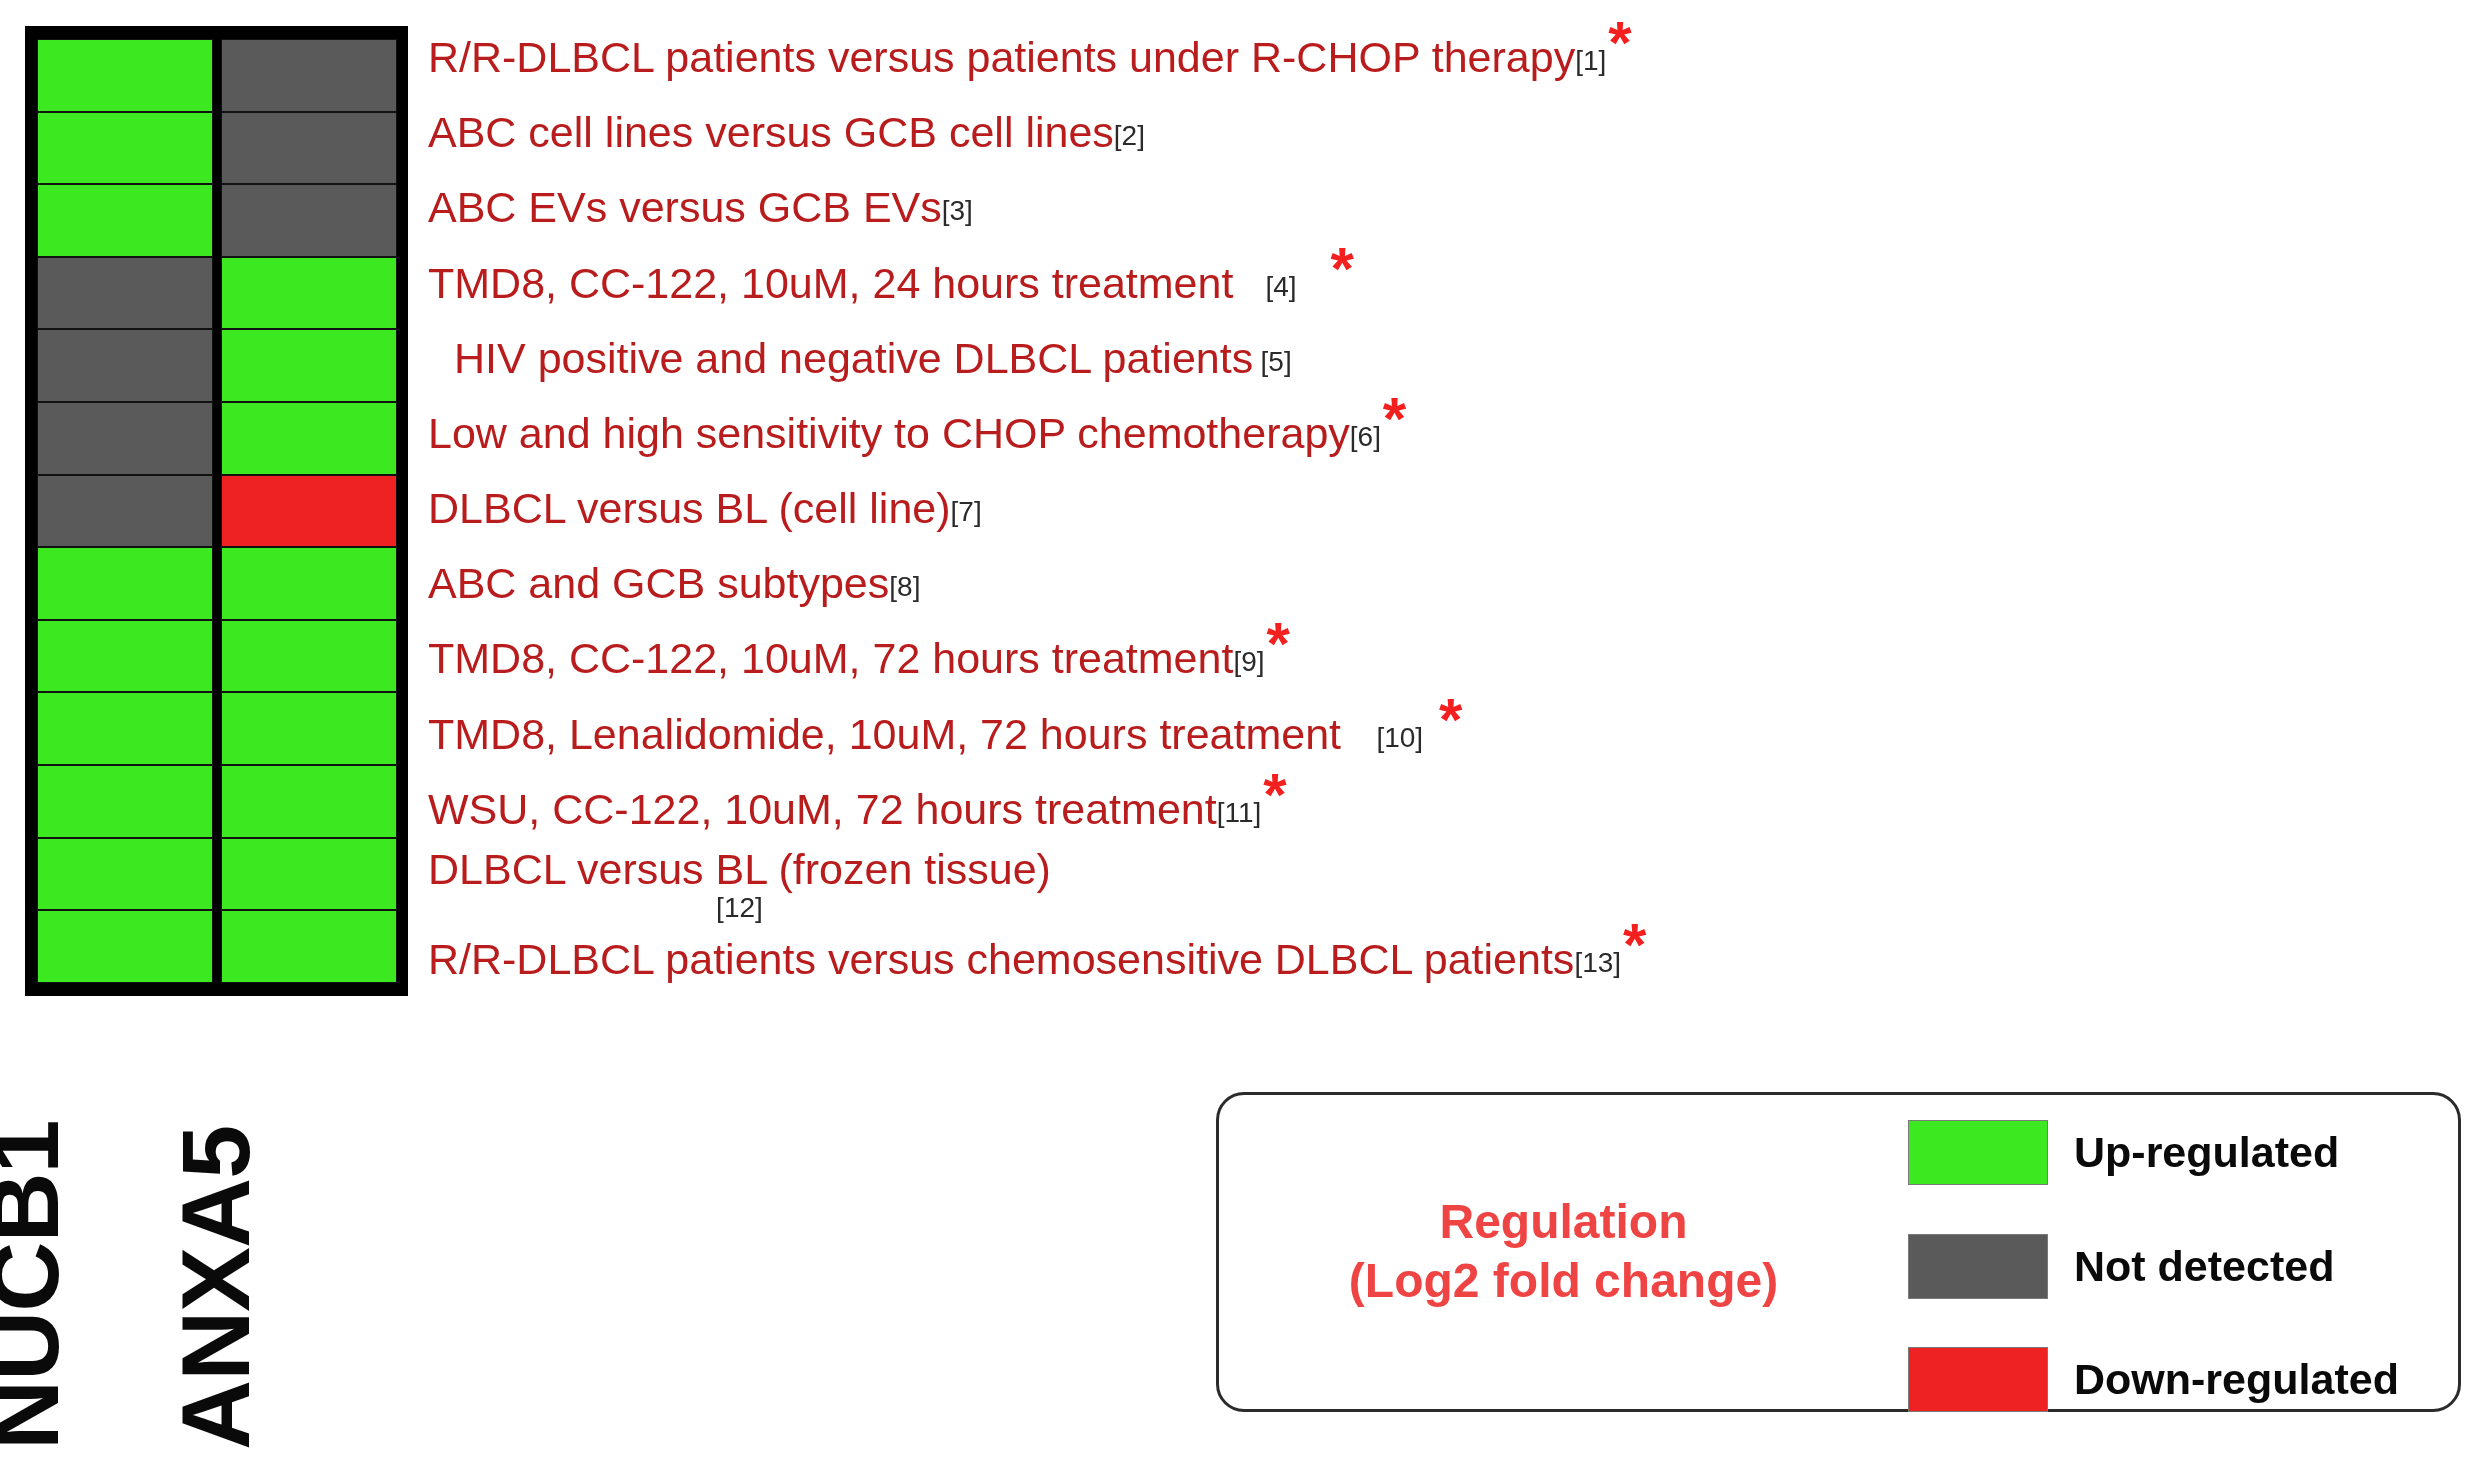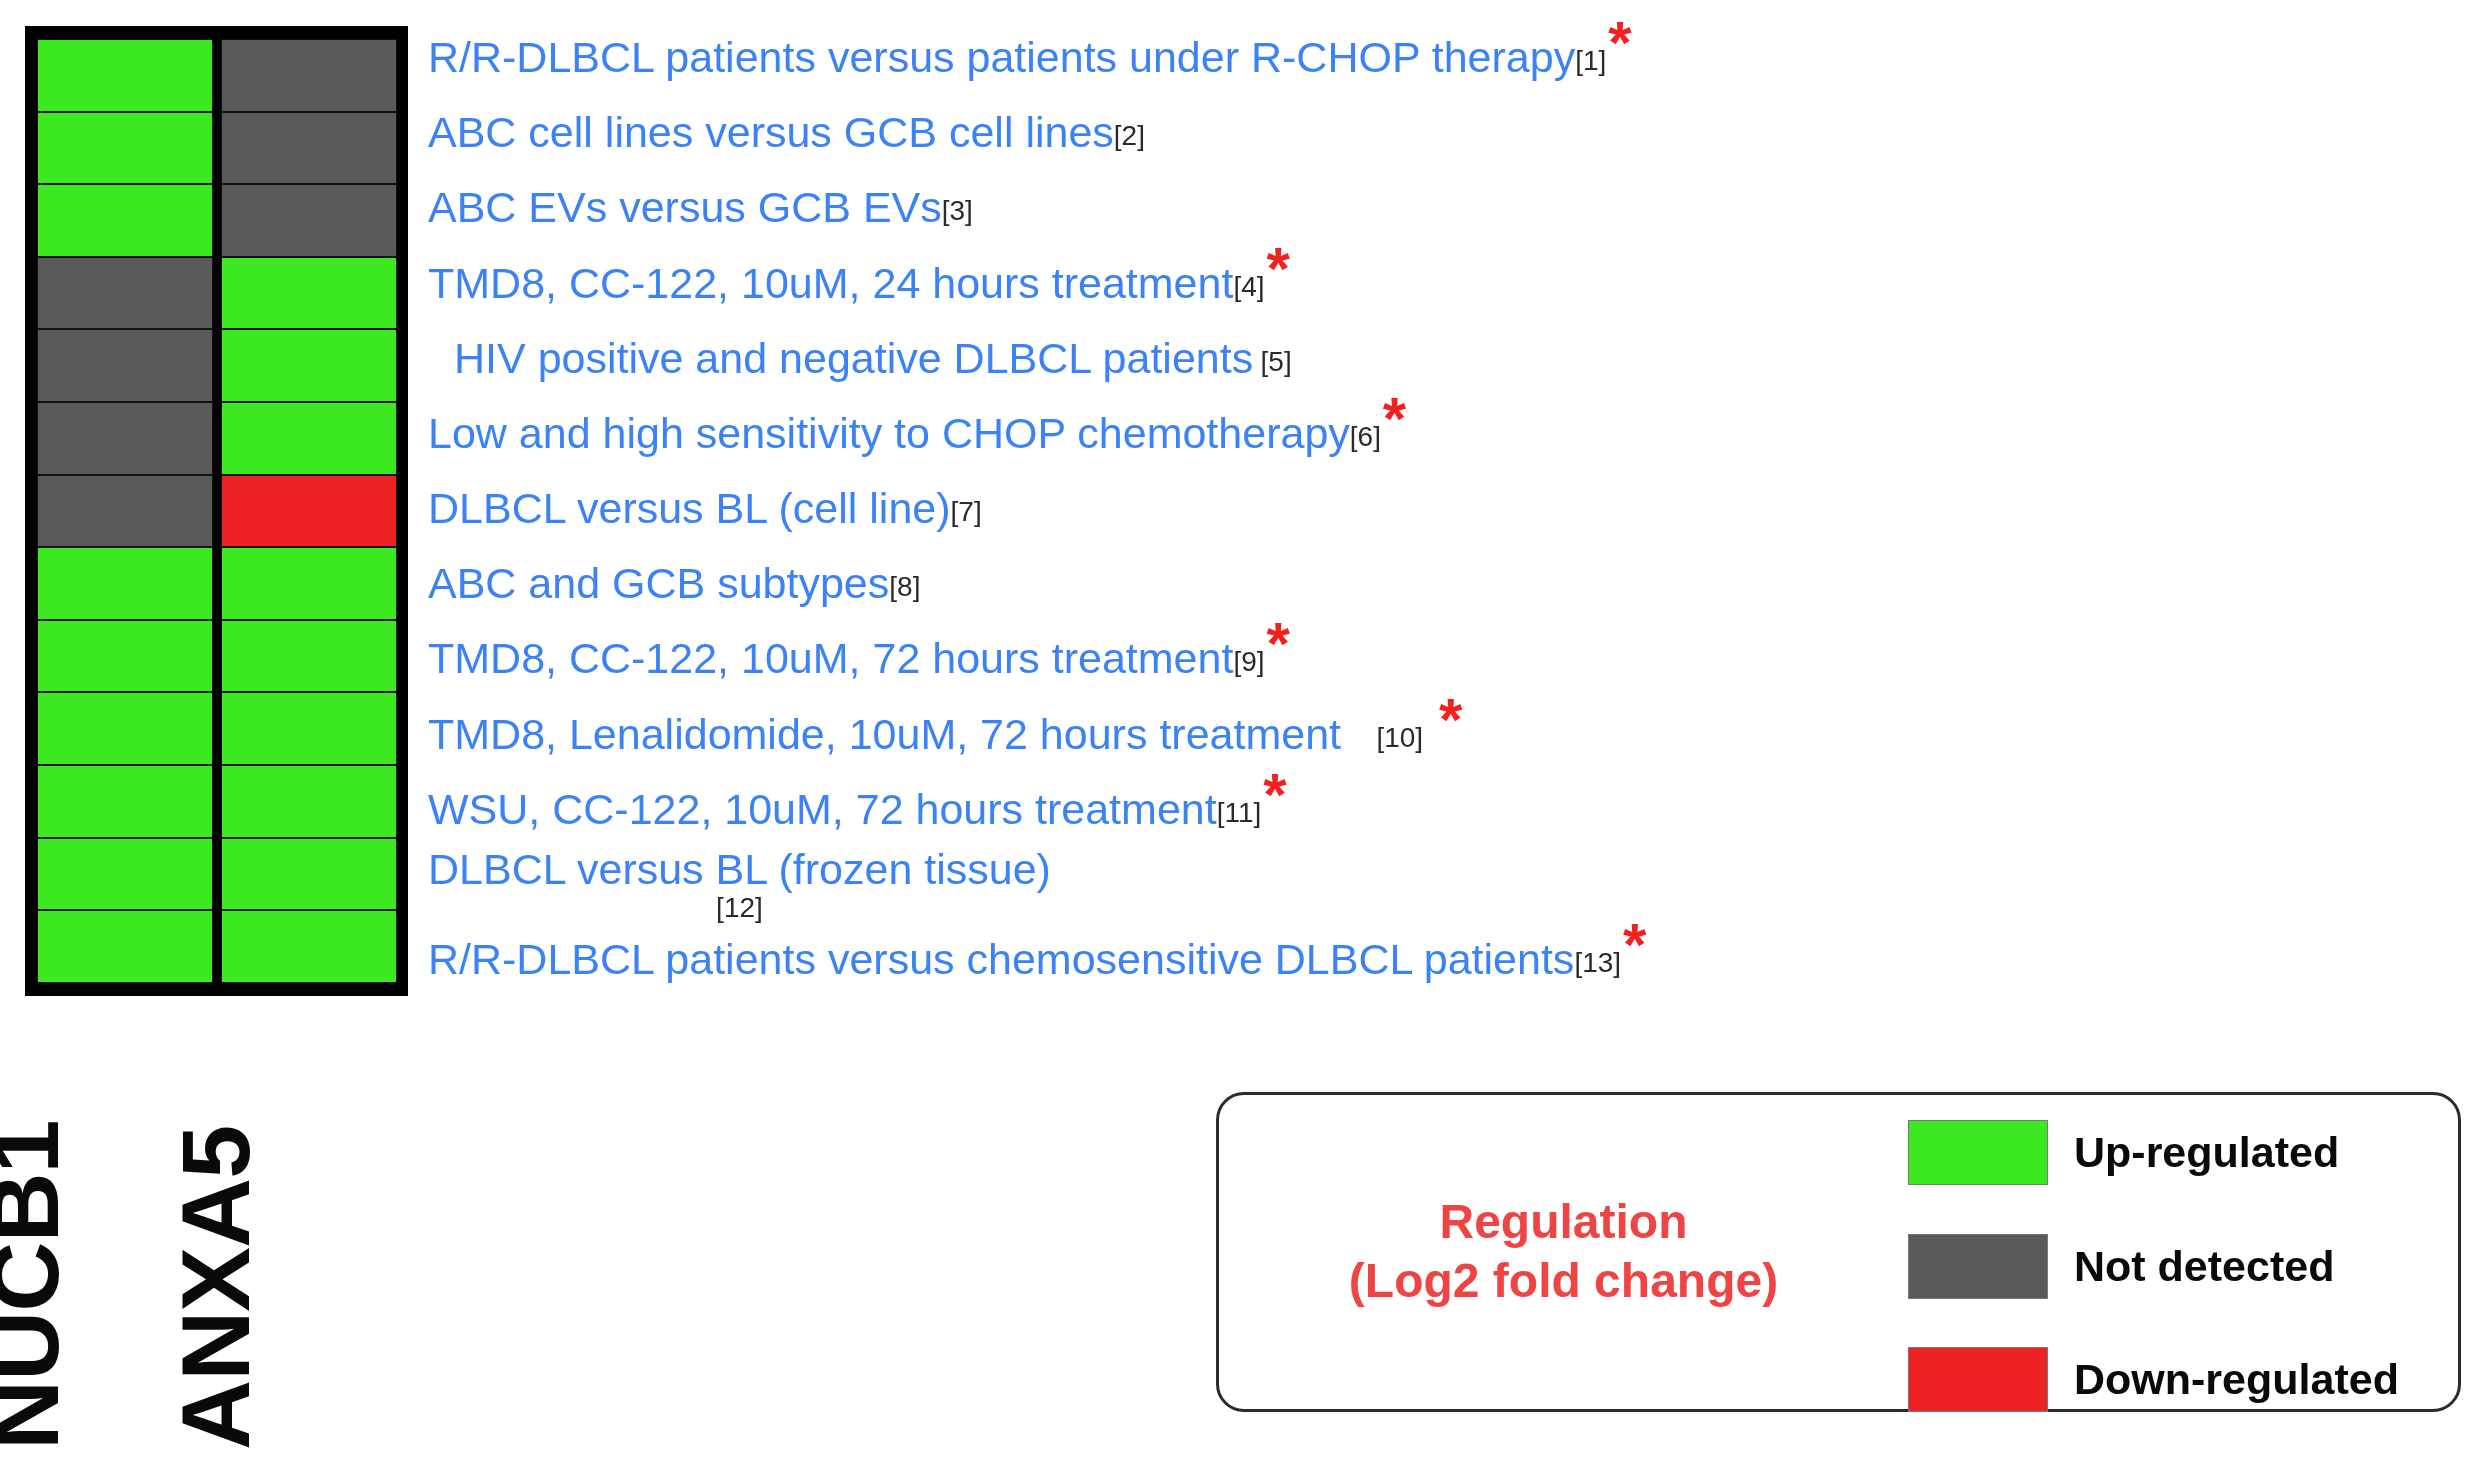--- a/index.html
+++ b/index.html
@@ -59,21 +59,21 @@
     position:absolute; left:428px; top:20.5px;
     width:2029px; height:977px;
   }
   .lbl-row{
     position:absolute; left:0; height:74px;
     display:flex; align-items:center;
     white-space:nowrap;
   }
   .lbl-text{
     font-size:43px;
-    color:#3b82f6;
+    color:#b91c1c;
     line-height:1;
     font-family:"Liberation Sans", sans-serif;
   }
   .lbl-ref{
     font-size:28px;
     color:#2a2a2a;
     line-height:1;
     font-family:"Liberation Sans", sans-serif;
     align-self:center;
     position:relative;
@@ -207,21 +207,21 @@
       <span class="lbl-star">*</span>
     </div>
     <div class="lbl-row" style="top: 75px;">
       <span class="lbl-text">ABC cell lines versus GCB cell lines</span>
       <span class="lbl-ref">[2]</span>
     </div>
     <div class="lbl-row" style="top: 150px;">
       <span class="lbl-text">ABC EVs versus GCB EVs</span>
       <span class="lbl-ref">[3]</span>
     </div>
-    <div class="lbl-row" style="top: 226px;">
+    <div class="lbl-row" style="top: 226px; gap: 32px;">
       <span class="lbl-text">TMD8, CC-122, 10uM, 24 hours treatment</span>
       <span class="lbl-ref">[4]</span>
       <span class="lbl-star">*</span>
     </div>
     <div class="lbl-row" style="top: 301px; margin-left: 26px;">
       <span class="lbl-text">HIV positive and negative DLBCL patients</span>
       <span class="gap"></span>
       <span class="lbl-ref">[5]</span>
     </div>
     <div class="lbl-row" style="top: 376px;">

